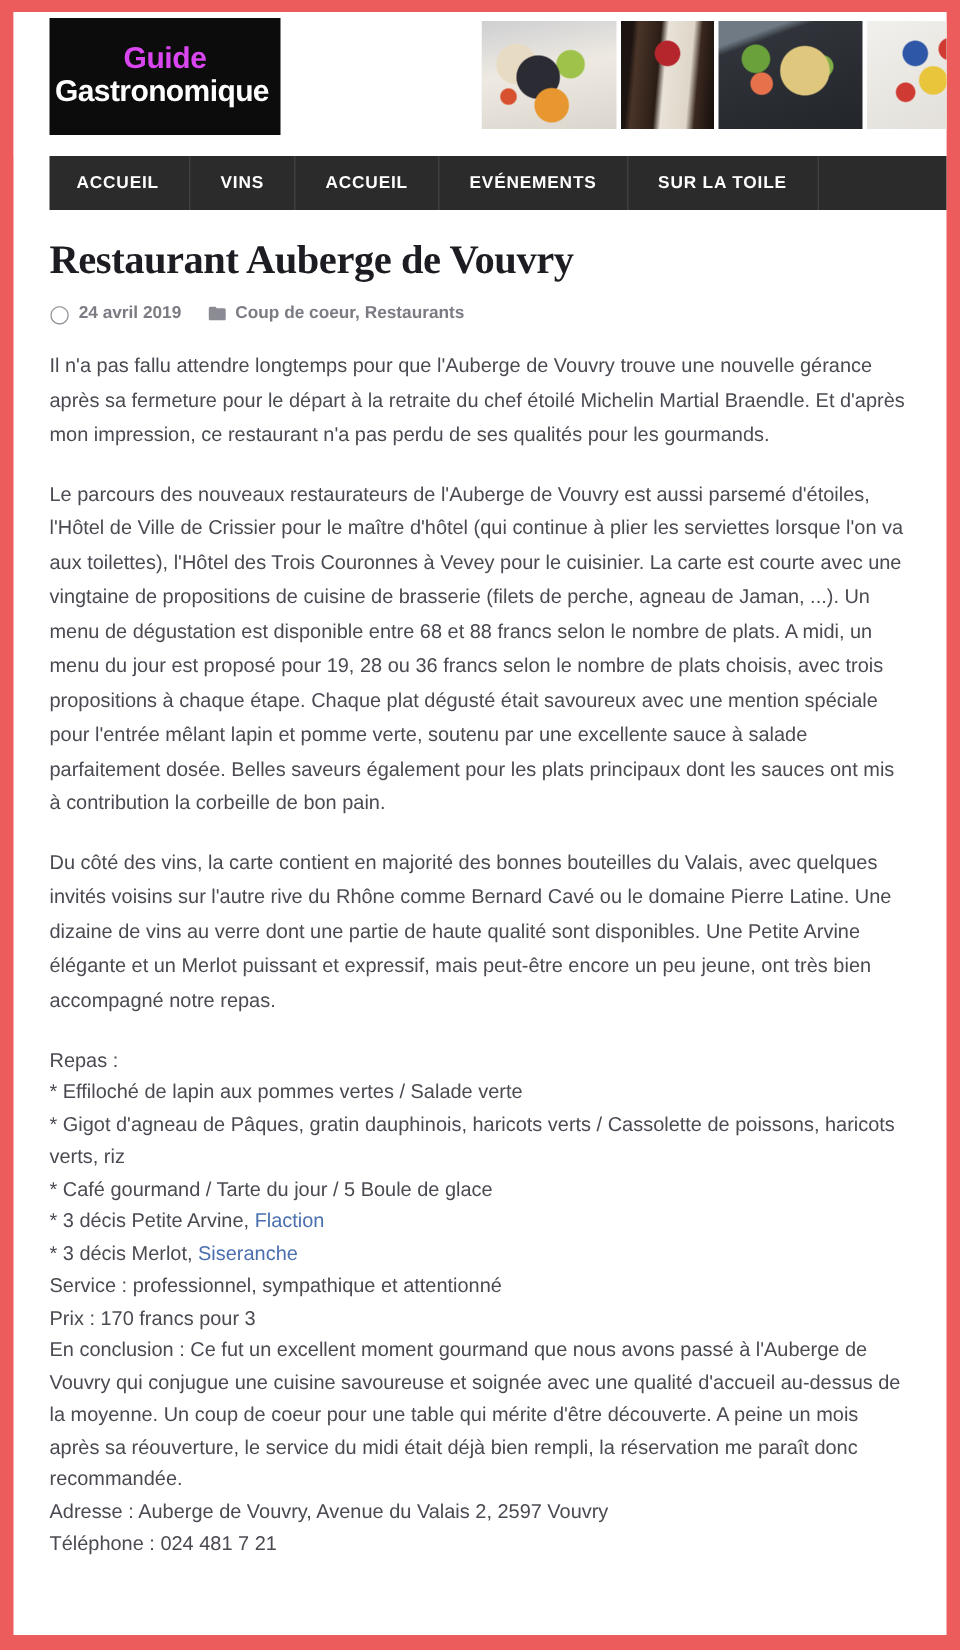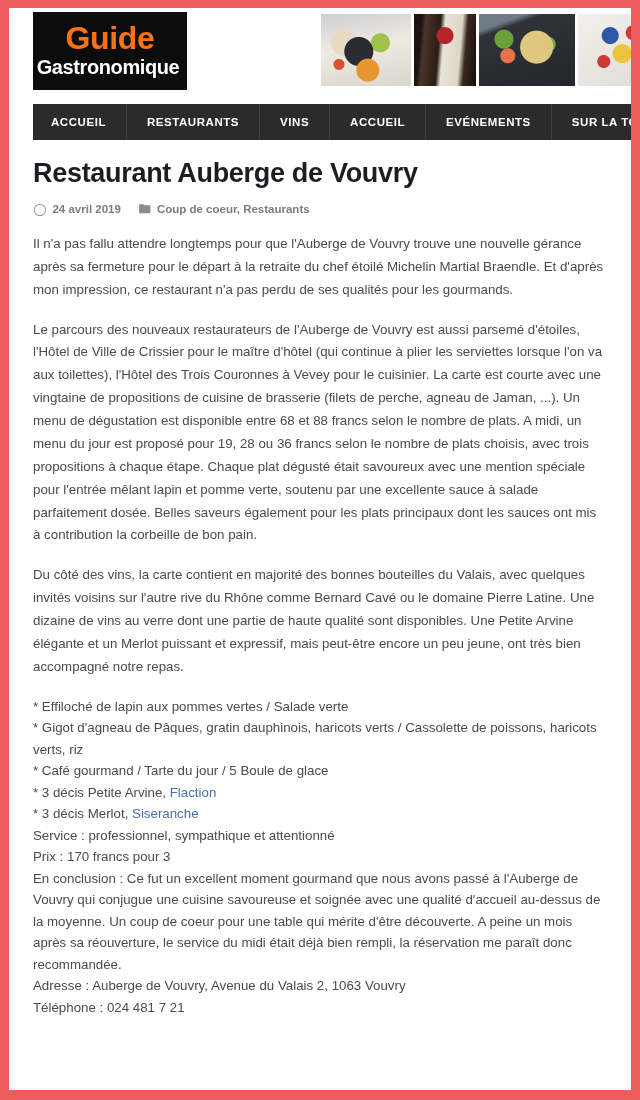--- a/index.html
+++ b/index.html
@@ -41,22 +41,22 @@
     width: 154px;
     height: 78px;
     background: #0c0c0c;
     display: flex;
     flex-direction: column;
     justify-content: center;
     align-items: center;
     padding: 2px 0 4px 0;
   }
   .logo-line1 {
-    color: #f97316;
-    font-size: 32px;
+    color: #d946ef;
+    font-size: 20px;
     font-weight: bold;
     letter-spacing: -0.3px;
     line-height: 1.05;
   }
   .logo-line2 {
     color: #ffffff;
     font-size: 20px;
     font-weight: bold;
     letter-spacing: -0.4px;
     line-height: 1.1;
@@ -133,20 +133,21 @@
   .article {
     padding: 18px 24px 0 24px;
   }
   .post-title {
     font-size: 27px;
     font-weight: bold;
     color: #1c1c22;
     letter-spacing: -0.3px;
     margin: 0 0 14px 0;
     line-height: 1.15;
+    font-family: Liberation Serif, serif;
   }
   .post-meta {
     display: flex;
     align-items: center;
     gap: 18px;
     font-size: 11.5px;
     color: #7b7b84;
     font-weight: bold;
     margin-bottom: 18px;
   }
@@ -185,21 +186,20 @@
         <div class="photo photo-1"></div>
         <div class="photo photo-2"></div>
         <div class="photo photo-3"></div>
         <div class="photo photo-4"></div>
       </div>
 
     </header>
 
     <nav class="nav">
       <div class="nav-item">ACCUEIL</div>
-      <div class="nav-item">RESTAURANTS</div>
       <div class="nav-item">VINS</div>
       <div class="nav-item">ACCUEIL</div>
       <div class="nav-item">EVÉNEMENTS</div>
       <div class="nav-item">SUR LA TOILE</div>
 
     </nav>
 
     <article class="article">
 
       <h1 class="post-title">Restaurant Auberge de Vouvry</h1>
@@ -215,33 +215,34 @@
         </span>
       </div>
 
       <div class="body-copy">
 
         <p>Il n'a pas fallu attendre longtemps pour que l'Auberge de Vouvry trouve une nouvelle gérance après sa fermeture pour le départ à la retraite du chef étoilé Michelin Martial Braendle. Et d'après mon impression, ce restaurant n'a pas perdu de ses qualités pour les gourmands.</p>
         <p>Le parcours des nouveaux restaurateurs de l'Auberge de Vouvry est aussi parsemé d'étoiles, l'Hôtel de Ville de Crissier pour le maître d'hôtel (qui continue à plier les serviettes lorsque l'on va aux toilettes), l'Hôtel des Trois Couronnes à Vevey pour le cuisinier. La carte est courte avec une vingtaine de propositions de cuisine de brasserie (filets de perche, agneau de Jaman, ...). Un menu de dégustation est disponible entre 68 et 88 francs selon le nombre de plats. A midi, un menu du jour est proposé pour 19, 28 ou 36 francs selon le nombre de plats choisis, avec trois propositions à chaque étape. Chaque plat dégusté était savoureux avec une mention spéciale pour l'entrée mêlant lapin et pomme verte, soutenu par une excellente sauce à salade parfaitement dosée. Belles saveurs également pour les plats principaux dont les sauces ont mis à contribution la corbeille de bon pain.</p>
         <p>Du côté des vins, la carte contient en majorité des bonnes bouteilles du Valais, avec quelques invités voisins sur l'autre rive du Rhône comme Bernard Cavé ou le domaine Pierre Latine. Une dizaine de vins au verre dont une partie de haute qualité sont disponibles. Une Petite Arvine élégante et un Merlot puissant et expressif, mais peut-être encore un peu jeune, ont très bien accompagné notre repas.</p>
 
         <div class="block-lines">
+          <div>Repas :</div>
           <div>* Effiloché de lapin aux pommes vertes / Salade verte</div>
           <div>* Gigot d'agneau de Pâques, gratin dauphinois, haricots verts / Cassolette de poissons, haricots verts, riz</div>
           <div>* Café gourmand / Tarte du jour / 5 Boule de glace</div>
 
           <div><span>* 3 décis Petite Arvine, </span><a class="link">Flaction</a></div>
           <div><span>* 3 décis Merlot, </span><a class="link">Siseranche</a></div>
 
           <div>Service : professionnel, sympathique et attentionné</div>
           <div>Prix : 170 francs pour 3</div>
 
           <div>En conclusion : Ce fut un excellent moment gourmand que nous avons passé à l'Auberge de Vouvry qui conjugue une cuisine savoureuse et soignée avec une qualité d'accueil au-dessus de la moyenne. Un coup de coeur pour une table qui mérite d'être découverte. A peine un mois après sa réouverture, le service du midi était déjà bien rempli, la réservation me paraît donc recommandée.</div>
 
-          <div>Adresse : Auberge de Vouvry, Avenue du Valais 2, 1063 Vouvry</div>
+          <div>Adresse : Auberge de Vouvry, Avenue du Valais 2, 2597 Vouvry</div>
           <div>Téléphone : 024 481 7 21</div>
         </div>
 
       </div>
     </article>
 
   </div>
 </div>
 
 </body></html>

